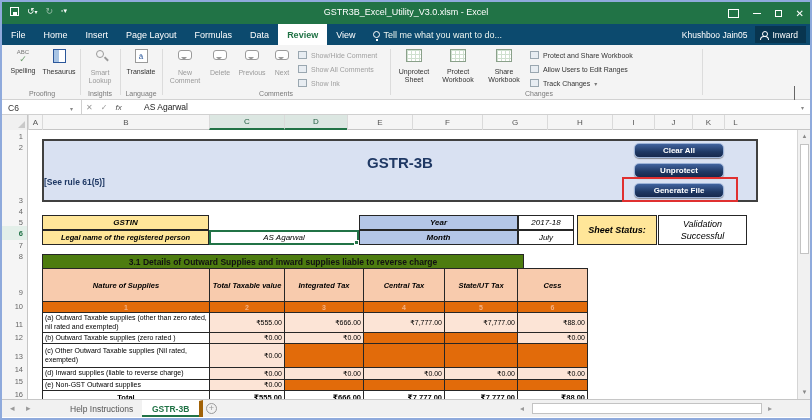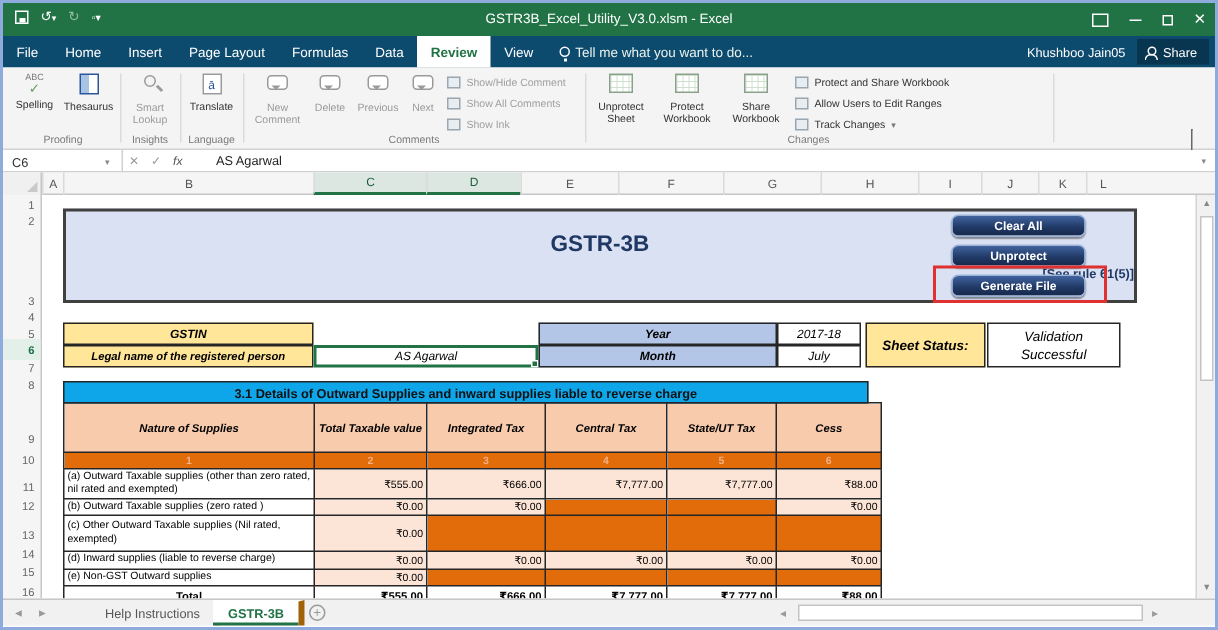--- a/index.html
+++ b/index.html
@@ -66,33 +66,33 @@
   .corner:after{content:"";position:absolute;right:2px;bottom:2px;border-left:7px solid transparent;border-bottom:7px solid #c9c9c9;}
   
   .grid{left:0;top:128px;width:795px;height:269px;background:#fff;overflow:hidden;}
   .gutter{position:absolute;left:0;top:0;width:26px;height:100%;background:#f5f5f5;border-right:1px solid #c6c6c6;}
   .rn{position:absolute;right:4px;font-size:7.5px;color:#666;}
   .rn.sel{color:#1E7145;font-weight:bold;}
   .rn6bg{position:absolute;left:0;width:25px;height:14px;background:#e3efe9;}
   
   .panel{position:absolute;left:40px;top:9px;width:716px;height:63px;background:#D9E1F2;border:2px solid #404040;}
   .ptitle{position:absolute;left:0;top:13px;width:100%;text-align:center;font-size:15px;font-weight:bold;color:#1F3864;}
-  .psub{position:absolute;left:0;top:36px;width:100%;text-align:right;font-size:8.5px;font-weight:bold;color:#1F3864;}
+  .psub{position:absolute;left:0;top:36px;width:100%;text-align:left;font-size:8.5px;font-weight:bold;color:#1F3864;}
   .navbtn{position:absolute;left:632px;width:90px;height:15px;border-radius:5px;color:#fff;font-size:8px;font-weight:bold;
      background:linear-gradient(#41639e,#1F3864 60%,#17294d);border:1px solid #9DB3D8;display:flex;align-items:center;justify-content:center;box-shadow:0 1px 1px rgba(0,0,0,.4);}
   .redbox{position:absolute;left:620px;top:47px;width:116px;height:25px;border:2px solid #E03030;}
   
   .cell{position:absolute;border:1px solid #262626;display:flex;align-items:center;justify-content:center;font-size:8px;background:#fff;}
   .ylw{background:#FFE699;font-weight:bold;font-style:italic;}
   .blu{background:#B4C6E7;font-weight:bold;font-style:italic;}
   .ital{font-style:italic;}
   .selcell{border:2px solid #217346;position:relative;}
   .selcell:after{content:"";position:absolute;right:-2px;bottom:-2px;width:3px;height:3px;background:#217346;border:1px solid #fff;}
   
-  .sectitle{position:absolute;left:40px;top:124px;width:537px;height:15px;background:#0ea5e9;border:1px solid #262626;
+  .sectitle{position:absolute;left:40px;top:124px;width:482px;height:15px;background:#4d7c0f;border:1px solid #262626;
      display:flex;align-items:center;justify-content:center;font-size:8.5px;font-weight:bold;color:#111;}
   .gtable{position:absolute;left:40px;top:138px;border-collapse:collapse;table-layout:fixed;}
   .gtable td{border:1px solid #262626;overflow:hidden;padding:0 2px;}
   .hcell{background:#F8CBAD;font-size:7.5px;font-weight:bold;font-style:italic;text-align:center;line-height:9px;}
   .ncell{background:#E26B0A;color:#F4B183;font-size:7px;font-weight:bold;text-align:center;}
   .rlabel{background:#fff;font-size:7px;line-height:8.5px;text-align:left;}
   .val{background:#FCE4D6;font-size:7px;text-align:right;}
   .blk{background:#E26B0A;}
   .tcell{background:#fff;font-size:7.5px;font-weight:bold;text-align:right;}
   .tlabel{background:#fff;font-size:7.5px;font-weight:bold;text-align:center;}
@@ -142,21 +142,21 @@
     <div class="rtab">View</div>
     <div class="tellme">
       <span class="bulb"></span>
       <span>Tell me what you want to do...</span>
     </div>
   </div>
   <div class="tab-right">
     <span>Khushboo Jain05</span>
     <span class="sharechip">
       <span class="person"></span>
-      <span>Share</span>
+      <span>Inward</span>
     </span>
   </div>
 
   <div class="abs ribbon">
     <div class="bigbtn" style="left:5px;width:32px">
       <div class="icon18">
           <div class="abc">ABC</div>
           <div class="tick">✓</div>
         </div>
       <div class="lbl">Spelling</div>

